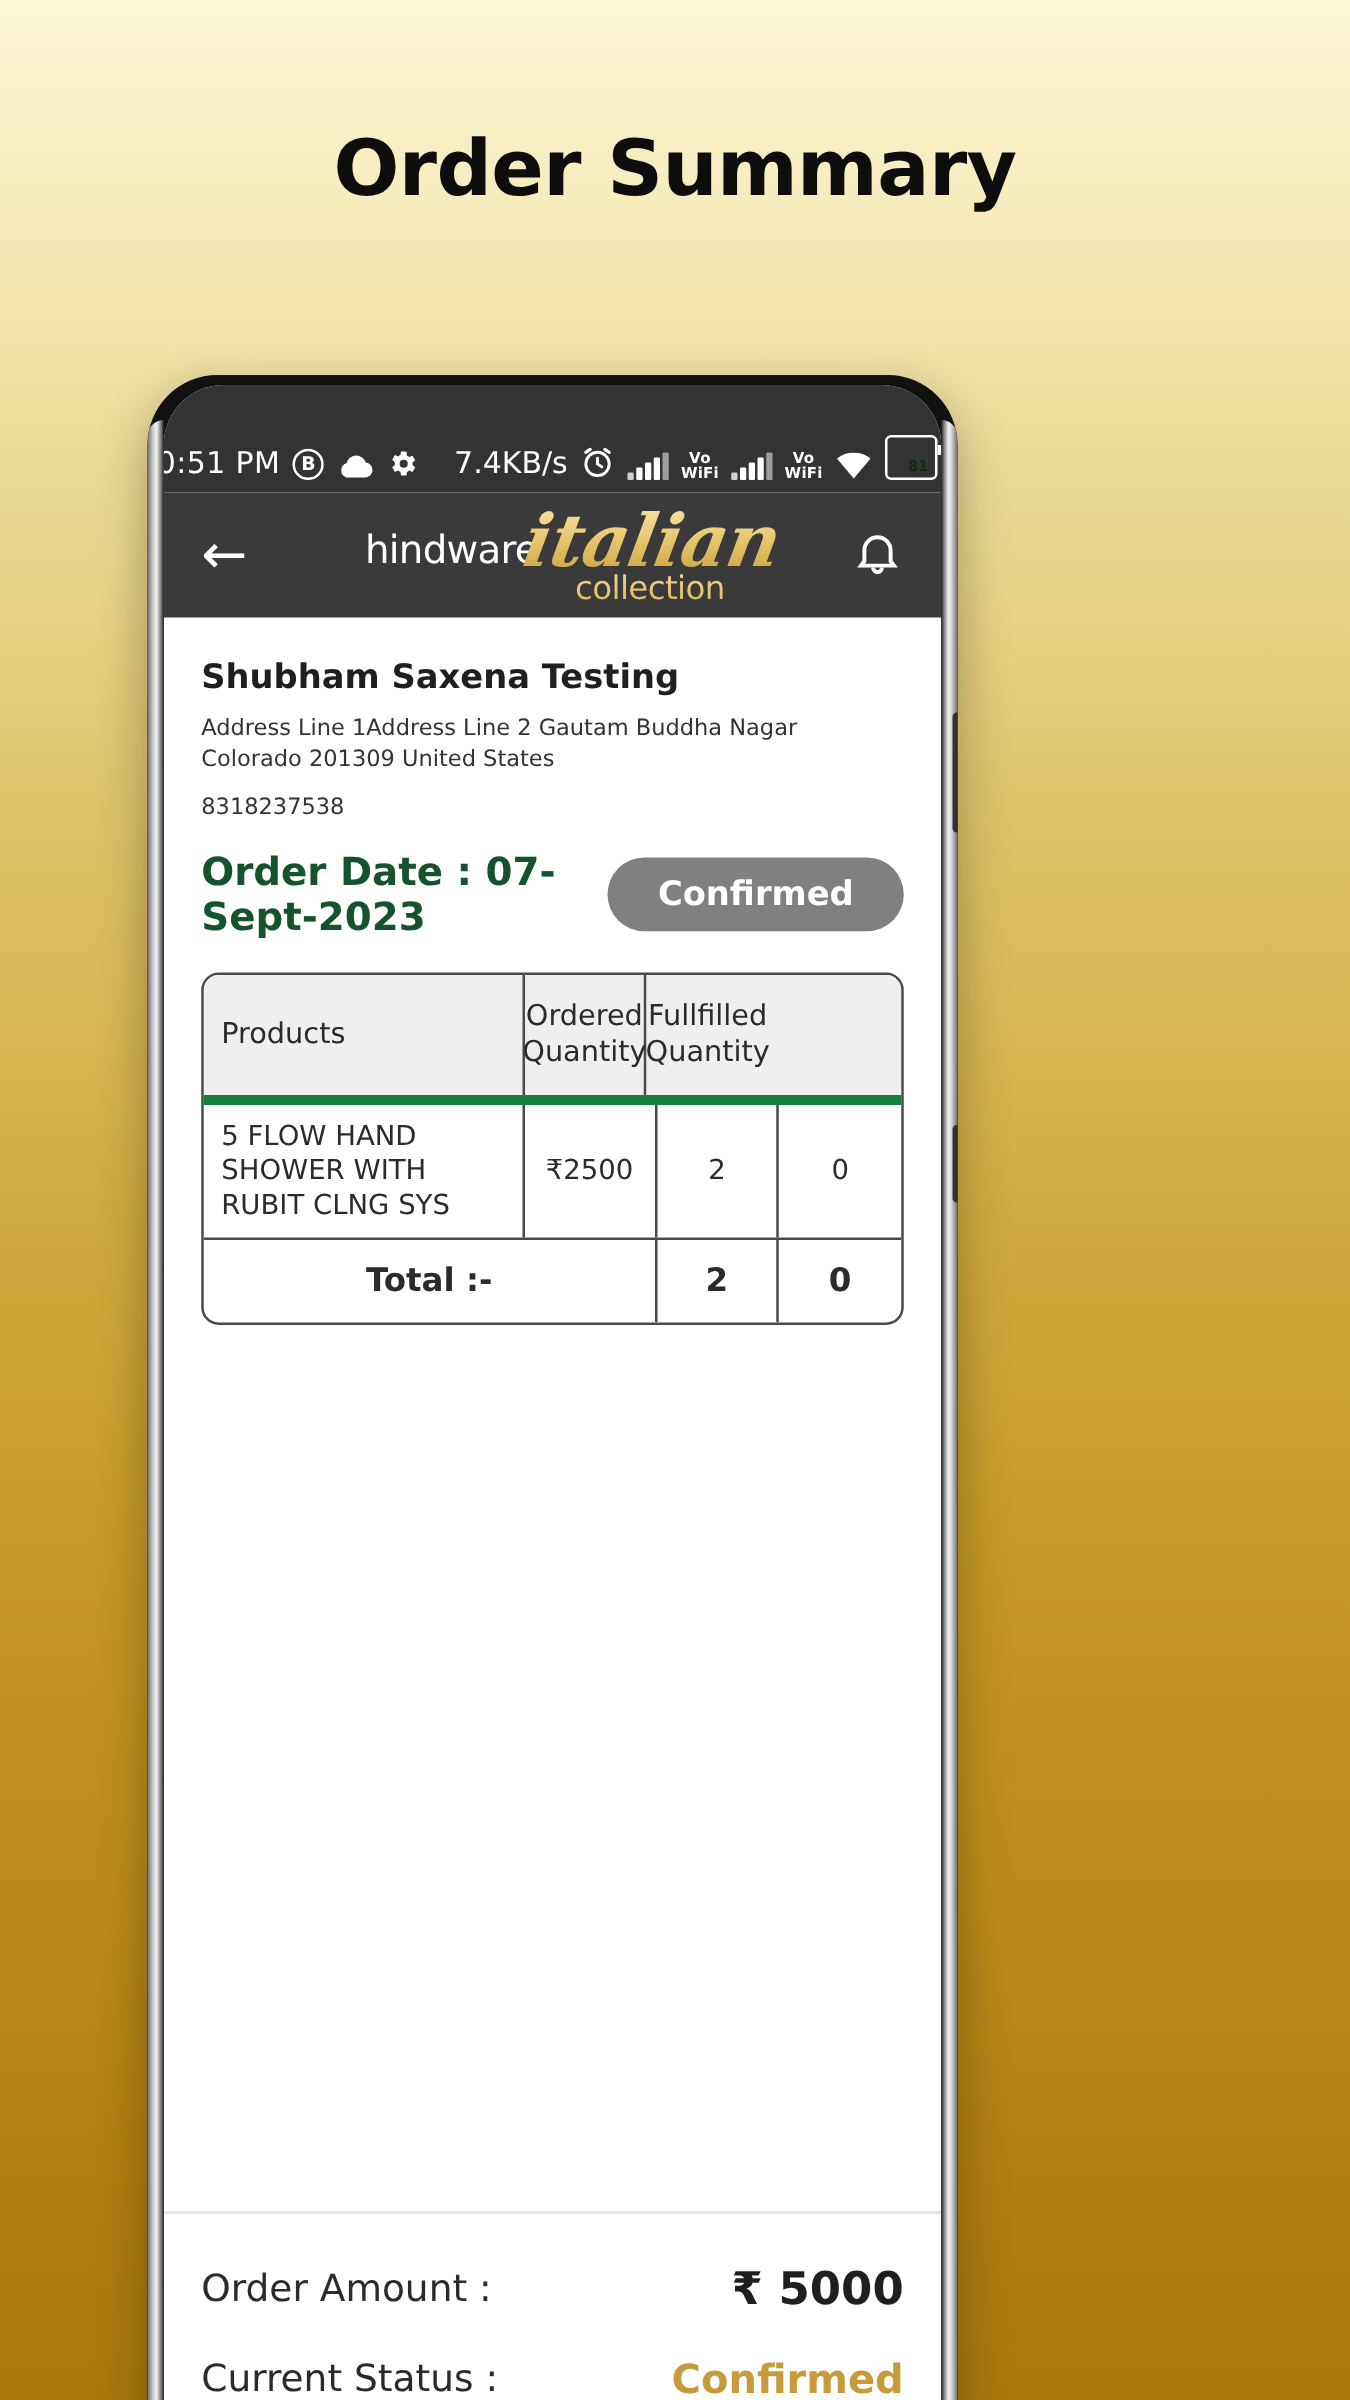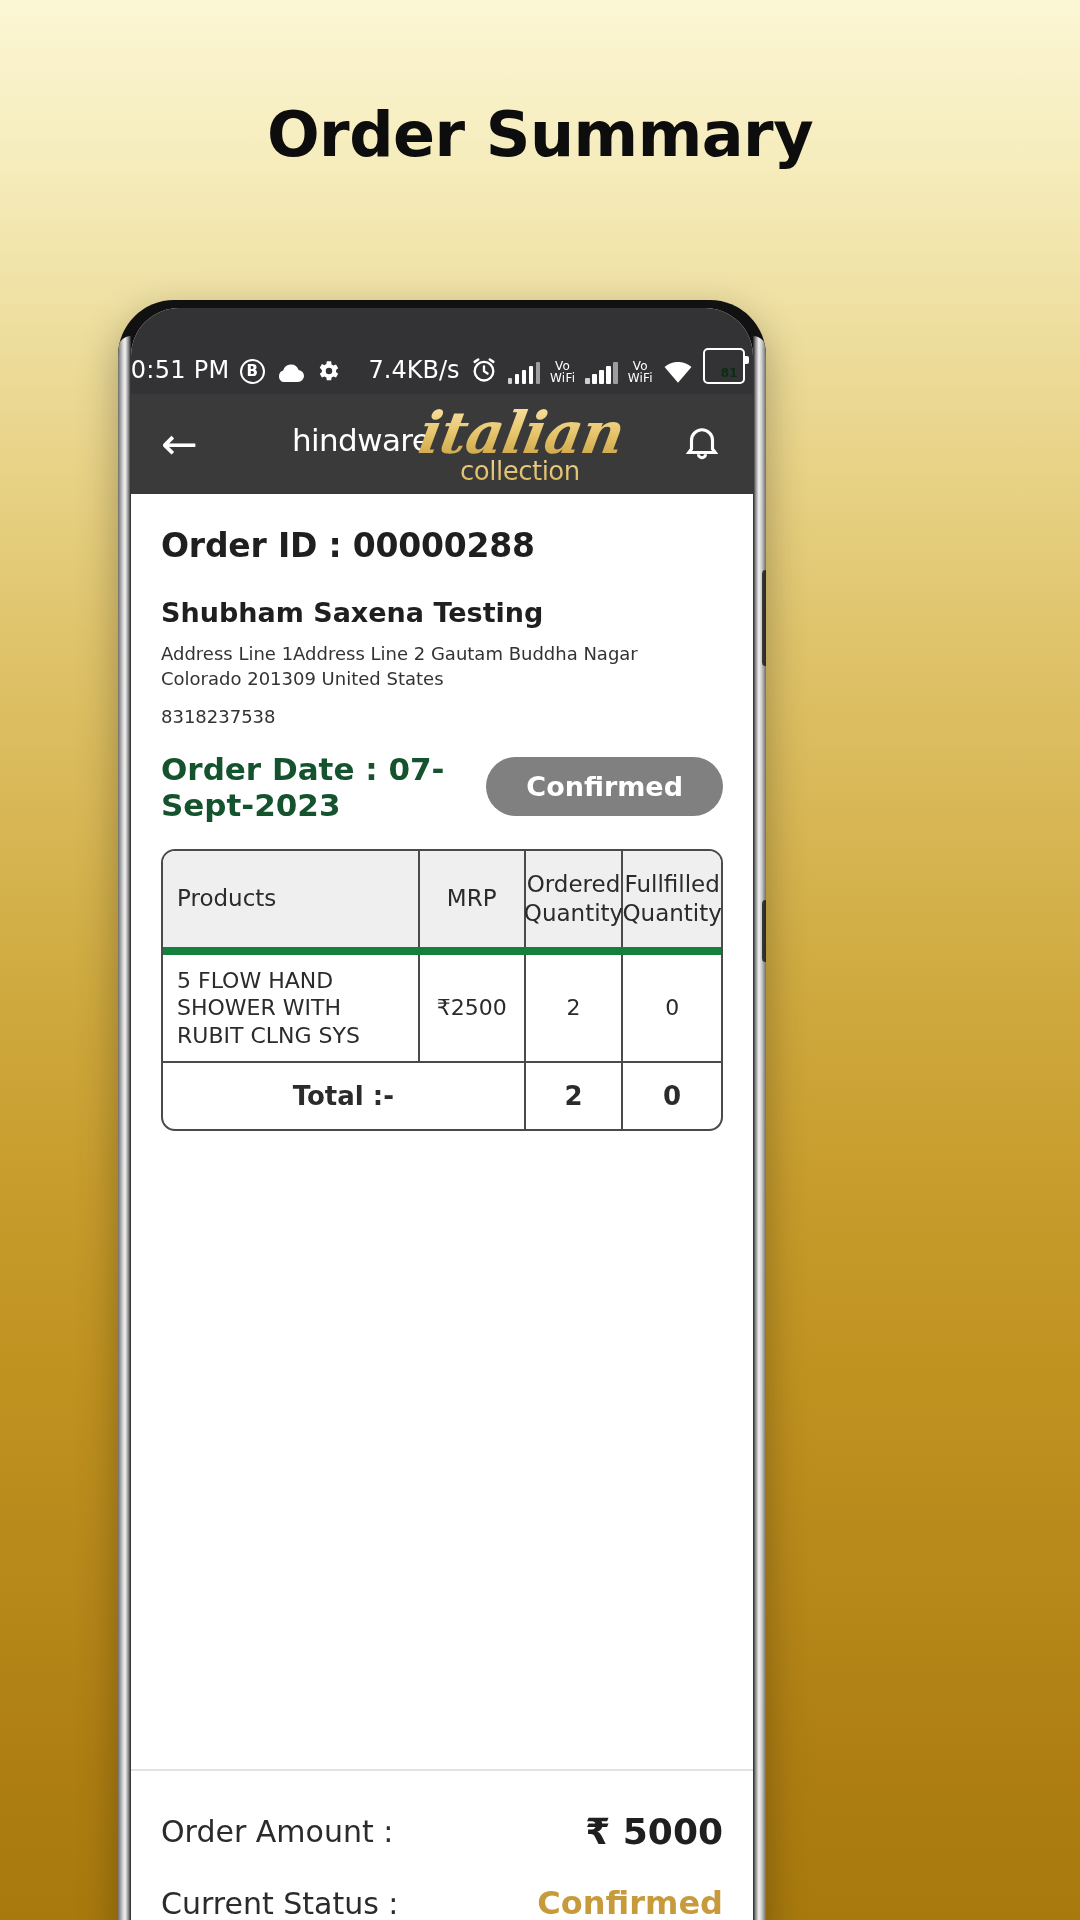--- a/index.html
+++ b/index.html
@@ -98,21 +98,21 @@
   }
   .sb-time { font-size: 24px; letter-spacing: 0.3px; }
   .sb-ic { display: inline-flex; align-items: center; }
   .sb-gap { width: 22px; }
   .circ-b {
     width: 25px; height: 25px; border: 2.2px solid #fff; border-radius: 50%;
     font-size: 15px; line-height: 21px; text-align: center; font-weight: bold;
   }
   .sb-speed { font-size: 24px; margin-left: 8px; }
   .vowifi {
-    font-size: 12px; line-height: 12px; text-align: center; font-weight: 400;
+    font-size: 12px; line-height: 12px; text-align: center; font-weight: 700;
     letter-spacing: .2px;
   }
   .bars { display: flex; align-items: flex-end; gap: 2.5px; height: 22px; }
   .bars i { width: 4.5px; background: #fff; display: block; border-radius: 1px; }
   .bars i:nth-child(1){height:6px;background:#cfcfcf}
   .bars i:nth-child(2){height:10px}
   .bars i:nth-child(3){height:14px}
   .bars i:nth-child(4){height:18px}
   .bars i:nth-child(5){height:22px;background:#9d9d9d}
   .battery {
@@ -339,34 +339,32 @@
         </div>
       </div>
       <div class="bell">
         <svg width="42" height="42" viewBox="0 0 24 24">
             <path fill="none" stroke="#fff" stroke-width="1.8" d="M18 16v-5a6 6 0 1 0-12 0v5l-1.5 2h15zM10 19a2 2 0 0 0 4 0"></path>
           </svg>
       </div>
     </div>
 
     <div class="content">
-      <div class="order-id">Order ID : 00000288</div>
       <div class="cust-name">Shubham Saxena Testing</div>
       <div class="cust-addr">Address Line 1Address Line 2 Gautam Buddha Nagar Colorado 201309 United States</div>
       <div class="cust-phone">8318237538</div>
 
       <div class="date-row">
         <span class="order-date">Order Date : 07-Sept-2023</span>
         <span class="status-pill">Confirmed</span>
       </div>
 
       <div class="tbl">
         <div class="tbl-row tbl-head">
           <div class="cell c-prod">Products</div>
-          <div class="cell c-mrp">MRP</div>
           <div class="cell c-oq">
             <span>
               <span>Ordered</span><br>
               <span>Quantity</span>
             </span>
           </div>
           <div class="cell c-fq">
             <span>
               <span>Fullfilled</span><br>
               <span>Quantity</span>

